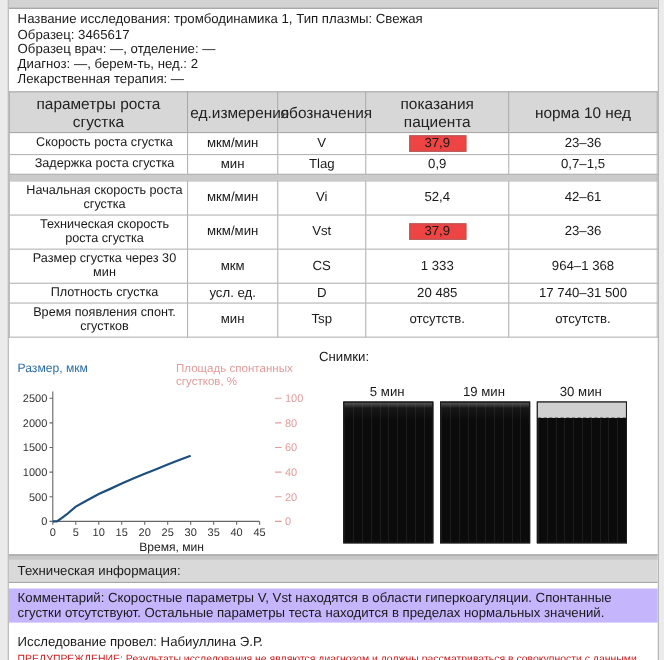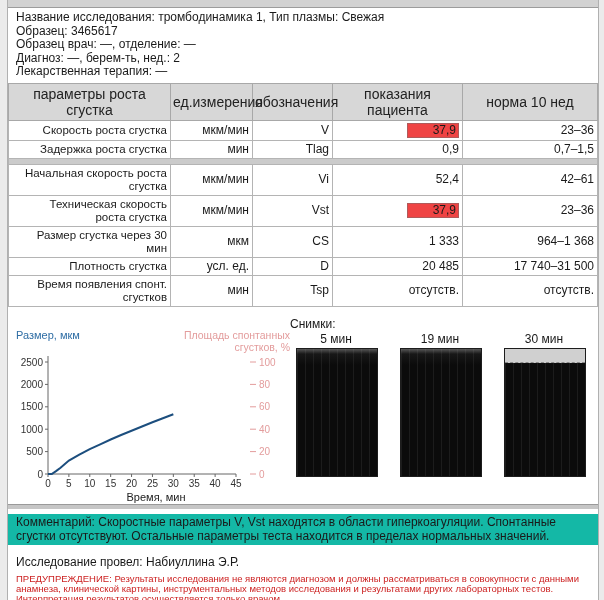--- a/index.html
+++ b/index.html
@@ -6,44 +6,44 @@
   body{width:604px;height:600px;overflow:hidden;background:#ebebeb;
        font-family:"Liberation Sans","DejaVu Sans",sans-serif;color:#1a1a1a;position:relative}
   .page{position:absolute;left:7px;top:0;width:590px;height:600px;background:#fff;
         border-left:1px solid #b0b0b0;border-right:1px solid #b0b0b0;overflow:hidden}
   .top-strip{height:7px;background:#d2d2d2;border-bottom:1px solid #9c9c9c}
   .info{padding:3px 8px 2px}
   .info div{font-size:12px;line-height:13.5px;white-space:nowrap}
   table.params{width:100%;border-collapse:collapse;table-layout:fixed;margin-top:2px}
   table.params th{background:#d7d7d7;font-size:14px;font-weight:normal;color:#222;
         border:1px solid #a8a8a8;padding:2px 2px;height:13px}
-  table.params td{border:1px solid #b4b4b4;font-size:12px;text-align:right;padding:2px 3px;line-height:13px}
+  table.params td{border:1px solid #b4b4b4;font-size:12px;text-align:center;padding:2px 3px;line-height:13px}
   td.c-name{text-align:right;padding-left:14px !important;font-size:11.5px !important}
   .flag{display:inline-block;min-width:46px;background:#ef4444;border:1px solid #b05a5a;padding:0 2px}
   tr.divider-row td{height:5px;padding:0;background:#cbcbcb}
   .chart-row{position:relative;height:186px;margin-top:9px}
   .chart-wrap{position:absolute;left:4px;top:12px;width:272px;height:186px}
   .axis-label-left{position:absolute;left:4px;top:1px;color:#2e6da4;font-size:11px}
-  .axis-label-right{position:absolute;right:-6px;top:1px;width:130px;text-align:right;
+  .axis-label-right{position:absolute;right:-6px;top:1px;width:130px;text-align:left;
         color:#e39c9c;font-size:10.5px;line-height:12px}
   .snapshots{position:absolute;left:282px;top:2px;width:300px}
   .snap-title{text-align:left;font-size:12px;line-height:13px}
-  .snap-cols{display:flex;justify-content:center;gap:24px;margin-top:1px}
+  .snap-cols{display:flex;justify-content:center;gap:8px;margin-top:18px}
   .snap-col{width:80px}
   .snap-label{text-align:center;font-size:12px;margin-bottom:2px}
   .snap-img{width:80px;height:127px;position:relative;background-color:#0b0b0b;border:1px solid #1d1d1d;
       background-image:
         linear-gradient(180deg, rgba(160,160,160,.5) 0px, rgba(60,60,60,.25) 5px, rgba(0,0,0,0) 16px),
         repeating-linear-gradient(90deg, rgba(255,255,255,.07) 0px, rgba(255,255,255,.07) 1px,
                                   rgba(0,0,0,0) 1px, rgba(0,0,0,0) 8px)}
   .snap-img .band{position:absolute;top:0;left:0;right:0;height:13px;background:#d0d0d0;
       border-bottom:1px dashed #888}
   .rule{height:4px;background:#c6c6c6;border-top:1px solid #9a9a9a;margin-top:2px}
   .tech-bar{background:#d9d9d9;border-bottom:1px solid #a6a6a6;font-size:12px;padding:3px 8px}
-  .comment{background:#14b8a6;font-size:12px;line-height:14.5px;padding:1px 8px;margin-top:5px}
+  .comment{background:#c4b5fd;font-size:12px;line-height:14.5px;padding:1px 8px;margin-top:5px}
   .performed{font-size:12px;margin:10px 8px 0}
   .warning{color:#cc1f1f;font-size:9.5px;line-height:10px;margin:5px 8px 0}
 </style>
 </head>
 <body>
 
 <div class="page">
   <div class="top-strip"></div>
 
   <div class="info">
@@ -197,17 +197,18 @@
             <div class="snap-label">30 мин</div>
             <div class="snap-img">
               <div class="band"></div>
             </div>
           </div>
         </div>
     </div>
   </div>
 
   <div class="rule"></div>
+  <div class="tech-bar">Техническая информация:</div>
   <div class="comment">Комментарий: Скоростные параметры V, Vst находятся в области гиперкоагуляции. Спонтанные сгустки отсутствуют. Остальные параметры теста находится в пределах нормальных значений.</div>
   <div class="performed">Исследование провел: Набиуллина Э.Р.</div>
   <div class="warning">ПРЕДУПРЕЖДЕНИЕ: Результаты исследования не являются диагнозом и должны рассматриваться в совокупности с данными анамнеза, клинической картины, инструментальных методов исследования и результатами других лабораторных тестов. Интерпретация результатов осуществляется только врачом</div>
 
 </div>
 
 </body></html>

